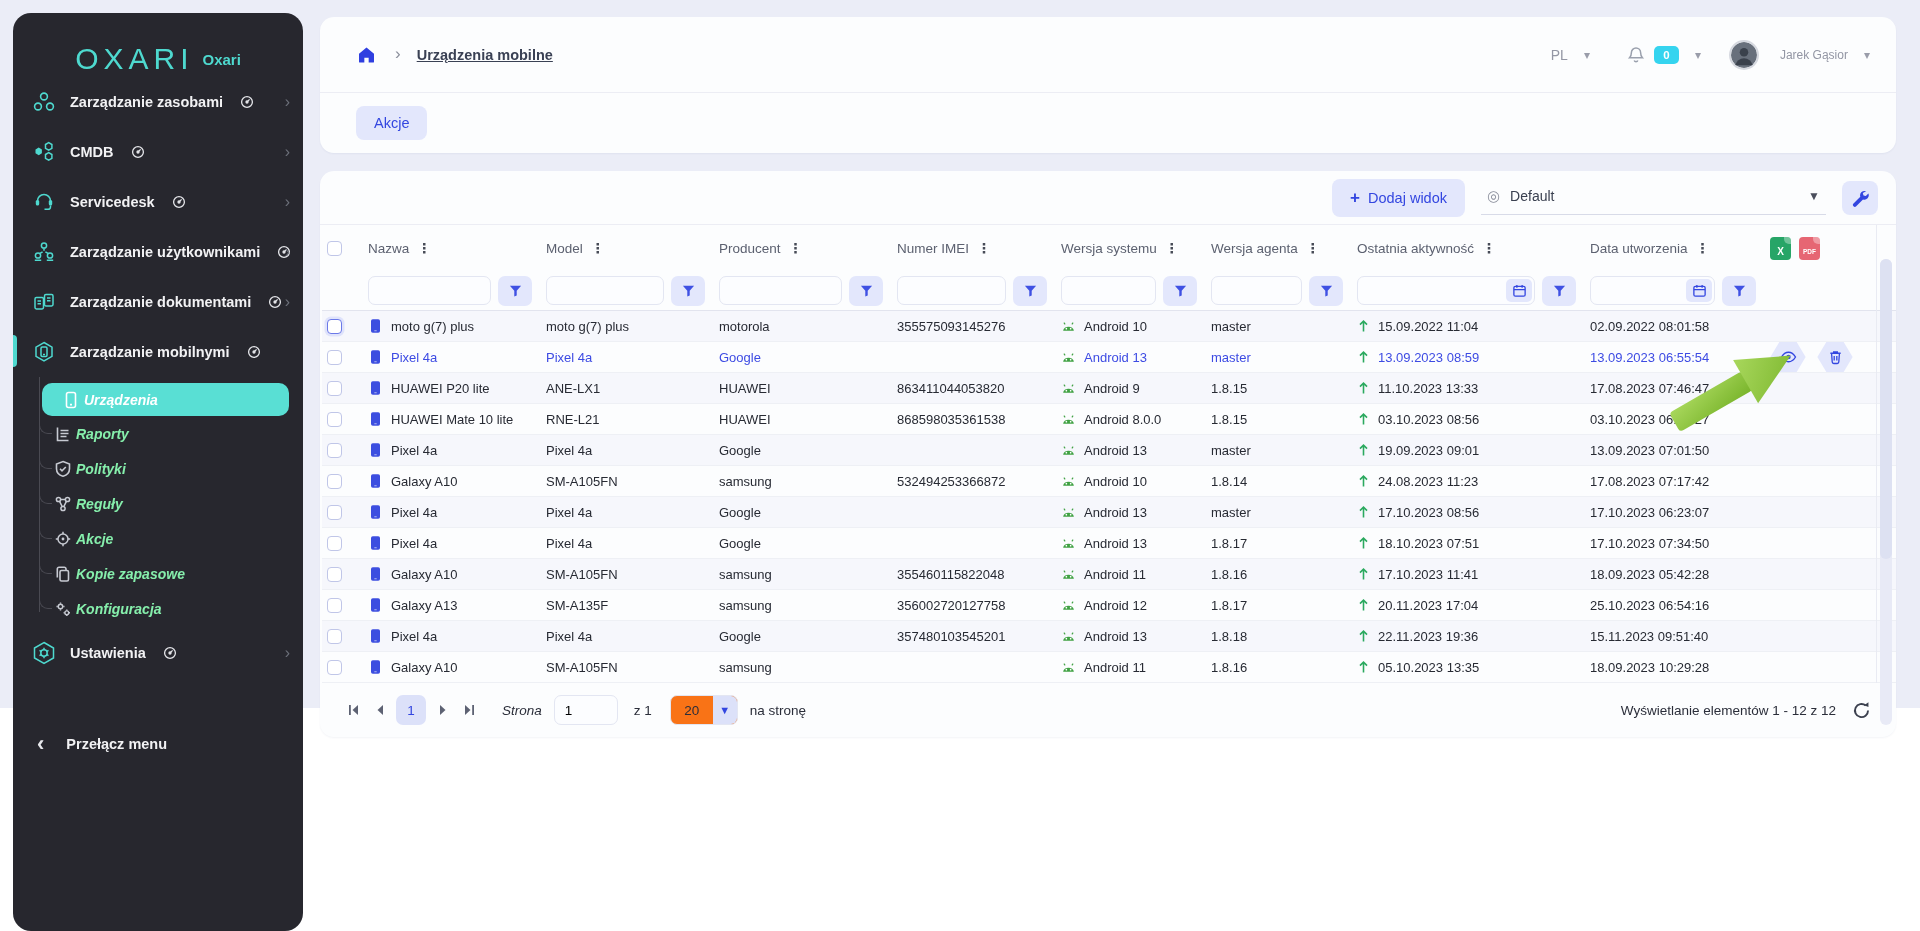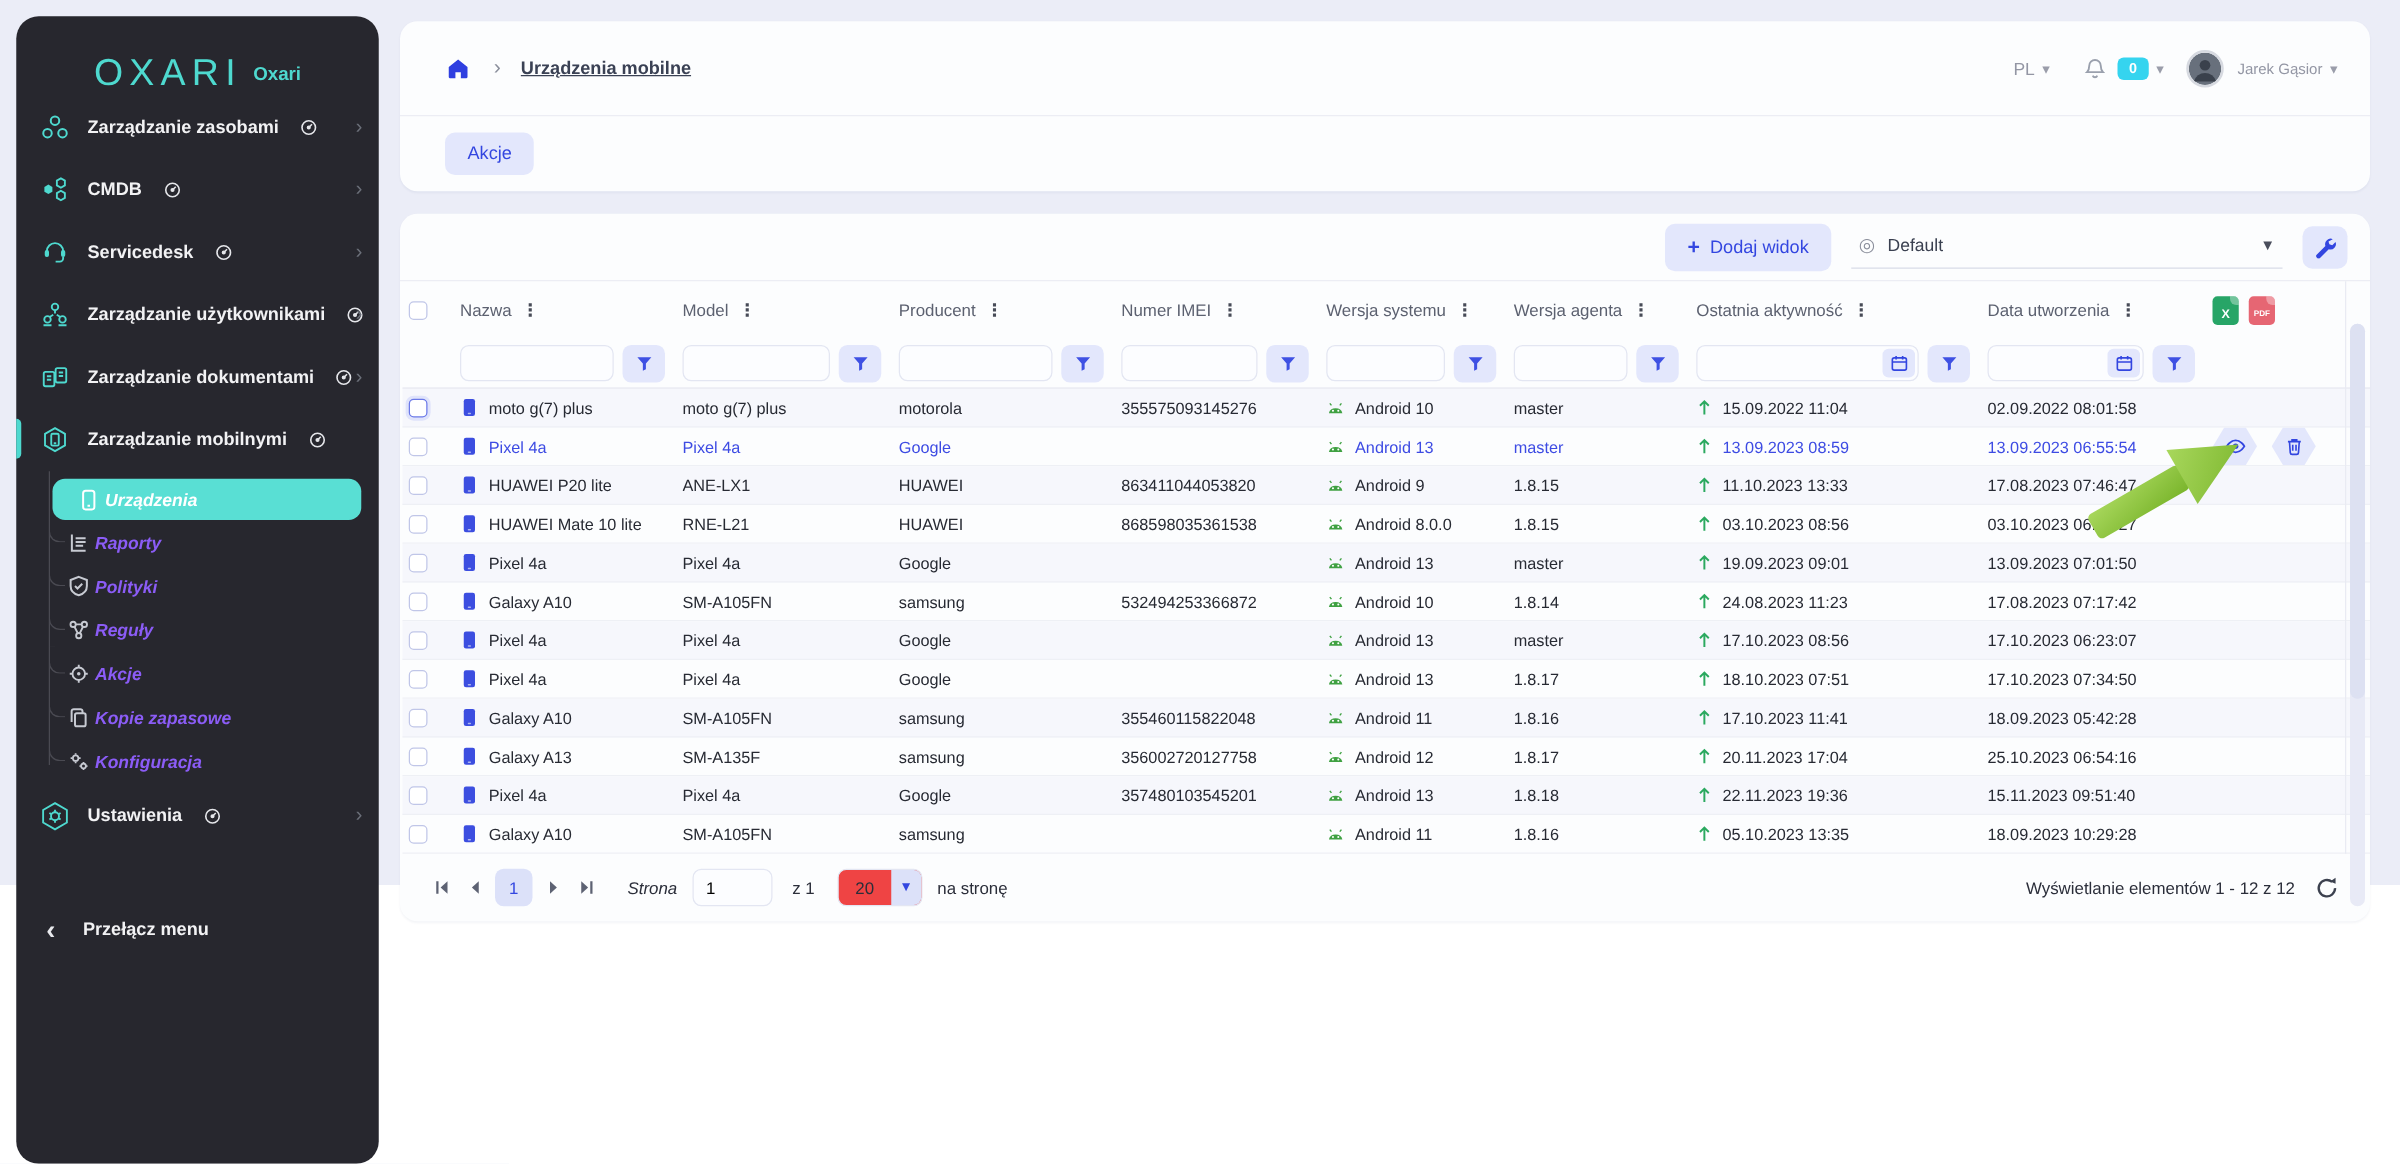--- a/index.html
+++ b/index.html
@@ -17,40 +17,40 @@
   .mitem .mlabel { font-size:14.5px; font-weight:700; color:#f2f2f4; white-space:nowrap; }
   .gauge { width:14px; height:14px; color:#e5e6ea; margin-left:4px; flex:0 0 14px; }
   .chev { position:absolute; right:13px; color:#6b6f79; font-size:16px; line-height:1; }
   .active-edge { position:absolute; left:0; top:322px; width:4px; height:32px; background:#4ed9cf; border-radius:0 4px 4px 0; }
   .submenu { position:relative; padding-top:6px; }
   .connector { position:absolute; left:26px; top:0px; bottom:14px; width:1px; background:#4a4a52; }
   .sitem { position:relative; height:35px; display:flex; align-items:center; padding-left:40px; gap:3px; cursor:pointer;font-style:italic; }
   .sitem::before { content:""; position:absolute; left:26px; top:-4px; width:12px; height:21px;
     border-left:1px solid #4a4a52; border-bottom:1px solid #4a4a52; border-bottom-left-radius:9px; }
   .sitem .sicon { width:20px; height:20px; color:#c7cad2; flex:0 0 20px; display:flex; align-items:center; justify-content:center; }
-  .sitem .slabel { font-size:14px; font-weight:700; color:#8b5cf6; white-space:nowrap; }
+  .sitem .slabel { font-size:14px; font-weight:700; color:#86efac; white-space:nowrap; }
   .sitem.active { margin:0 14px 0 29px; padding-left:19px; height:33px; background:#59dfd4; border-radius:10px; }
   .sitem.active::before { border:none; }
   .sitem.active .sicon { color:#ffffff; }
   .sitem.active .slabel { color:#ffffff; }
   .toggle-item { position:absolute; left:0; right:0; top:706px; height:50px; display:flex; align-items:center; padding-left:24px; gap:22px; cursor:pointer; }
   .toggle-item .tchev { font-size:22px; font-weight:700; color:#e8e9ed; }
   .toggle-item .tlabel { font-size:14.5px; font-weight:700; color:#f2f2f4; }
 
   
   .card { position:absolute; left:320px; width:1576px; background:#fcfdfe; border-radius:14px; box-shadow:0 1px 2px rgba(25,35,90,.05); }
   .header-card { top:17px; height:136px; }
   .table-card  { top:171px; height:566px; }
 
   
   .bc-row { height:76px; display:flex; align-items:center; padding:0 26px 0 36px; border-bottom:1px solid #ecedf4; }
   .bc-home { width:21px; height:20px; cursor:pointer; }
   .bc-sep { color:#8a8e9b; font-size:17px; margin:0 16px 2px 18px; }
   .bc-link { font-size:14.5px; font-weight:700; color:#3a4154; text-decoration:underline; cursor:pointer; }
-  .top-right { margin-left:auto; display:flex; align-items:center; }
+  .top-right { margin-left:auto; display:flex; align-items:center;gap:10px; }
   .lang { color:#9396a4; font-size:14px; cursor:pointer; }
   .caret { color:#9a9daa; font-size:12px; margin-left:6px; }
   .bell-wrap { display:flex; align-items:center; margin-left:26px; cursor:pointer; }
   .badge { min-width:25px; height:18px; background:#35d4ef; border-radius:5px; color:#fff; font-size:11.5px; font-weight:700;
     display:flex; align-items:center; justify-content:center; margin-left:8px; padding:0 4px; }
   .avatar { width:30px; height:30px; border-radius:50%; margin-left:18px; overflow:hidden; flex:0 0 30px; border:2px solid #d6d9e0; cursor:pointer; }
   .uname { color:#9396a4; font-size:12px; margin-left:11px; cursor:pointer; }
   .akcje-row { height:59px; display:flex; align-items:center; padding-left:36px; }
   .btn-lav { background:#e3e7fc; color:#3346e0; border:none; border-radius:8px; font-size:14.5px; font-weight:500;
     padding:9px 18px; cursor:pointer; font-family:inherit; }
@@ -97,21 +97,21 @@
   .hexbtn { width:36px; height:32px; background:#e3e7fc; display:flex; align-items:center; justify-content:center;
     clip-path:polygon(26% 3%, 74% 3%, 99% 50%, 74% 97%, 26% 97%, 1% 50%); cursor:pointer; }
 
   
   .pagebar { position:absolute; left:0; right:20px; top:512px; height:54px; display:flex; align-items:center; padding-left:20px; }
   .pg-btn { width:26px; height:26px; border:none; background:transparent; display:flex; align-items:center; justify-content:center; cursor:pointer; }
   .pg-cur { width:30px; height:30px; background:#dce1f9; border:none; border-radius:7px; color:#3346e0; font-size:13.5px; display:flex; align-items:center; justify-content:center; margin:0 4px; cursor:pointer; }
   .pg-label { font-size:13.5px; color:#2b2e3a; margin-left:20px;font-style:italic; }
   .pg-input { width:64px; height:30px; border:1px solid #e3e6f2; background:#fcfdff; border-radius:7px; margin-left:12px; padding:0 10px; font-size:13.5px; font-family:inherit; }
   .pg-of { font-size:13.5px; color:#2b2e3a; margin-left:16px; }
-  .pg-select { display:flex; height:30px; margin-left:18px; border:1px solid #e3e6f2; border-radius:7px; overflow:hidden; cursor:pointer; background:#ef4444; }
+  .pg-select { display:flex; height:30px; margin-left:18px; border:1px solid #e3e6f2; border-radius:7px; overflow:hidden; cursor:pointer; background:#f97316; }
   .pg-select .val { width:42px; display:flex; align-items:center; justify-content:center; font-size:13.5px; color:#2b2e3a; }
   .pg-select .dd { width:24px; background:#dce1f9; display:flex; align-items:center; justify-content:center; color:#3346e0; font-size:11px; }
   .pg-suffix { font-size:13.5px; color:#2b2e3a; margin-left:12px; }
   .pg-summary { margin-left:auto; font-size:13.5px; color:#2b2e3a; }
   .refresh-btn { border:none; background:transparent; margin-left:16px; cursor:pointer; width:24px; height:24px; }
 
   .vline { position:absolute; left:1556px; top:54px; height:458px; border-left:1px solid #e9ebf3; }
   .scroll-track { position:absolute; left:1560px; top:88px; width:12px; height:466px; background:#e8eaf6; border-radius:6px; }
   .scroll-thumb { width:12px; height:300px; background:#dde1f2; border-radius:6px; }
 

